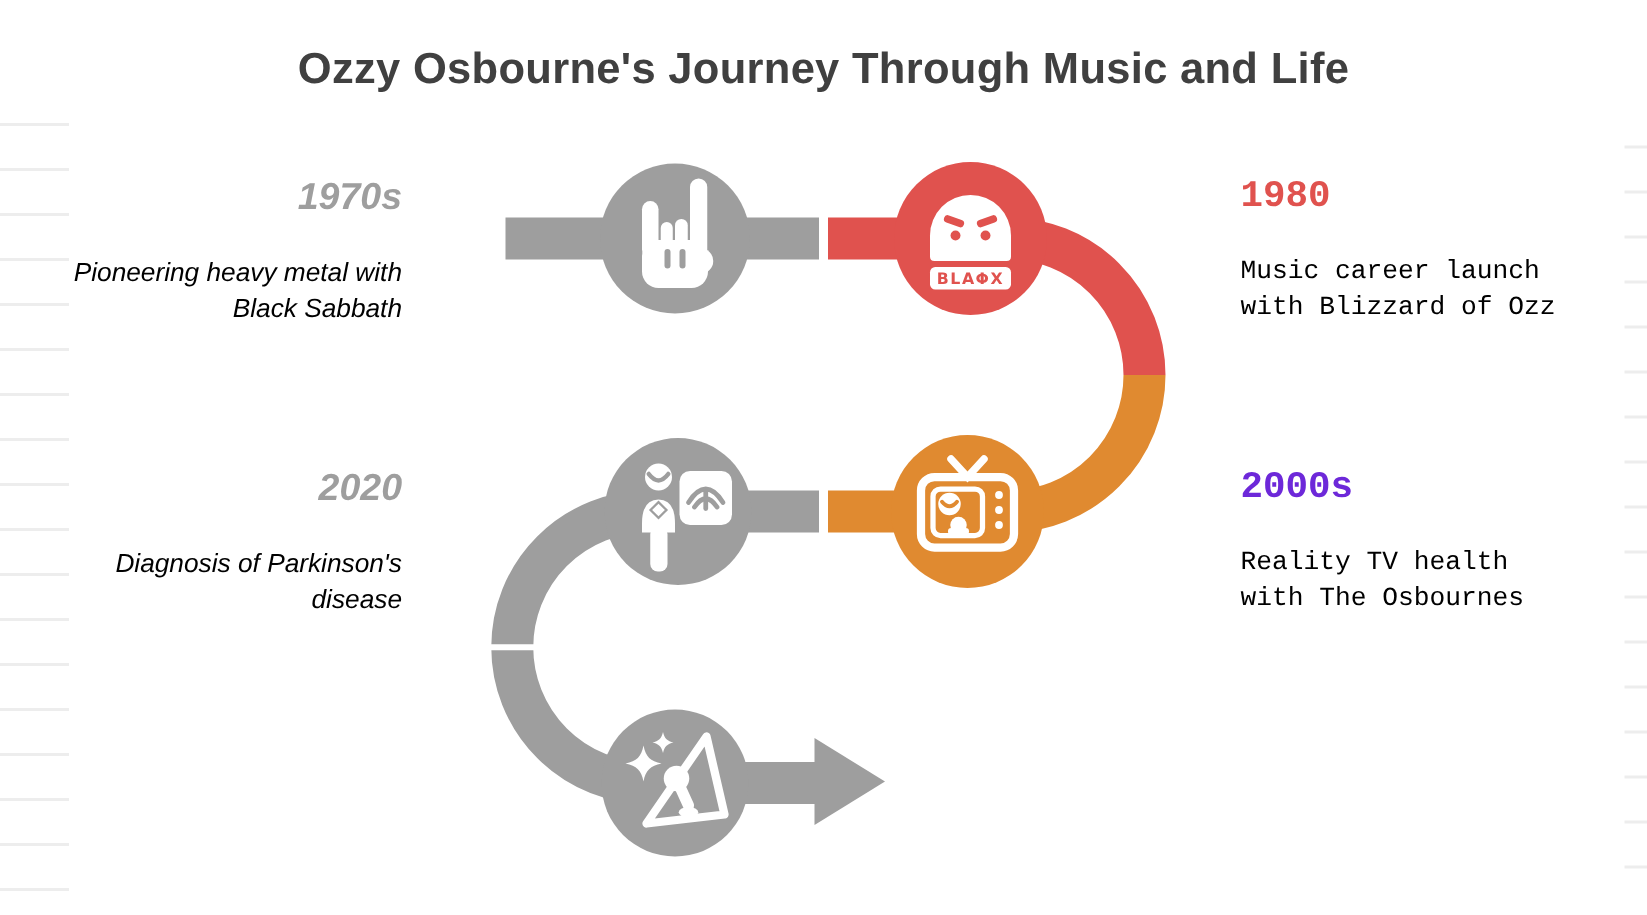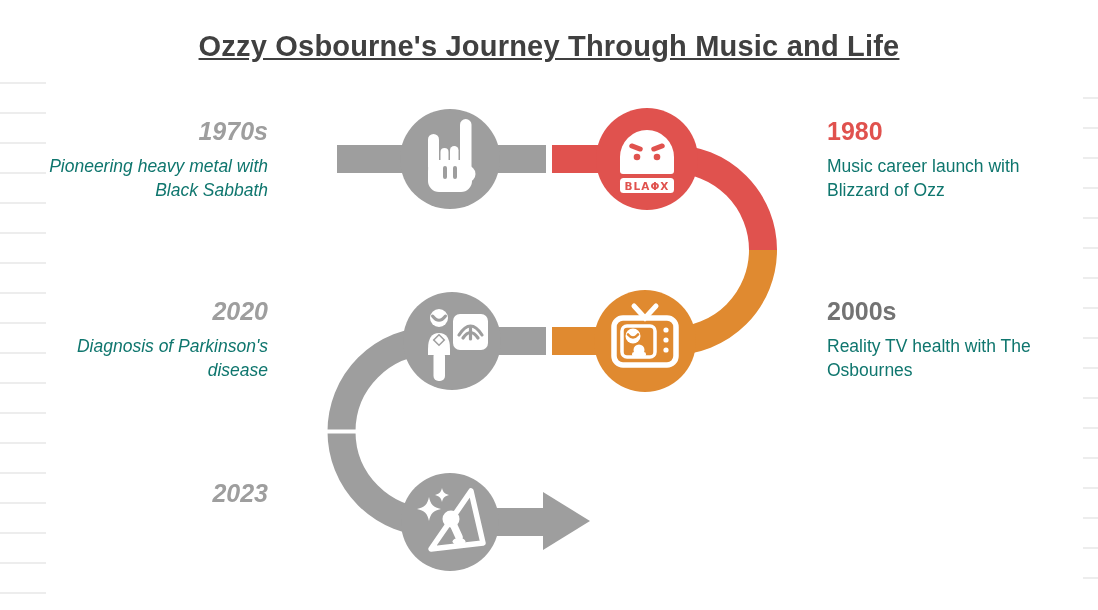--- a/index.html
+++ b/index.html
@@ -2,34 +2,34 @@
 <html><head>
 <meta charset="utf-8">
 <style>
   html,body{margin:0;padding:0;background:#fff;}
   .canvas{
     position:relative;width:1098px;height:610px;overflow:hidden;background:#ffffff;
     font-family:"Liberation Sans",sans-serif;
   }
   .title{
     position:absolute;top:30px;left:0;width:100%;margin:0;
-    text-align:center;font-size:29px;font-weight:700;color:#404040;letter-spacing:0.2px;text-decoration:underline;
+    text-align:center;font-size:29px;font-weight:700;color:#404040;letter-spacing:0.2px;
   }
   svg.timeline{position:absolute;left:0;top:0;}
   .milestone{position:absolute;}
   .milestone .year{font-size:25px;font-weight:700;line-height:30px;}
-  .milestone .desc{font-size:17.5px;color:#0f766e;line-height:24px;margin-top:8px;}
+  .milestone .desc{font-size:17.5px;color:#000000;line-height:24px;margin-top:23px;}
   .m-left{right:830px;width:225px;text-align:right;font-style:italic;}
-  .m-right{left:827px;width:225px;text-align:left;}
+  .m-right{left:827px;width:225px;text-align:left;font-family:Liberation Mono, monospace;}
   .m1,.m2{top:116px;}
-  .m3,.m4{top:296px;}
+  .m3,.m4{top:310px;}
   .m5{top:478px;}
   .year-gray{color:#9E9E9E;}
   .year-red{color:#E0524E;}
-  .year-orange{color:#737373;}
+  .year-orange{color:#6d28d9;}
 </style>
 </head>
 <body>
 
 <div class="canvas">
 
   <h1 class="title">Ozzy Osbourne's Journey Through Music and Life</h1>
 
   <svg class="timeline" width="1098" height="610" viewBox="0 0 1098 610">
 
@@ -133,16 +133,15 @@
     <div class="year year-gray">2020</div>
     <div class="desc">Diagnosis of Parkinson's disease</div>
   </div>
 
   <div class="milestone m-right m4">
     <div class="year year-orange">2000s</div>
     <div class="desc">Reality TV health with The Osbournes</div>
   </div>
 
   <div class="milestone m-left m5">
-    <div class="year year-gray">2023</div>
   </div>
 
 </div>
 
 </body></html>

